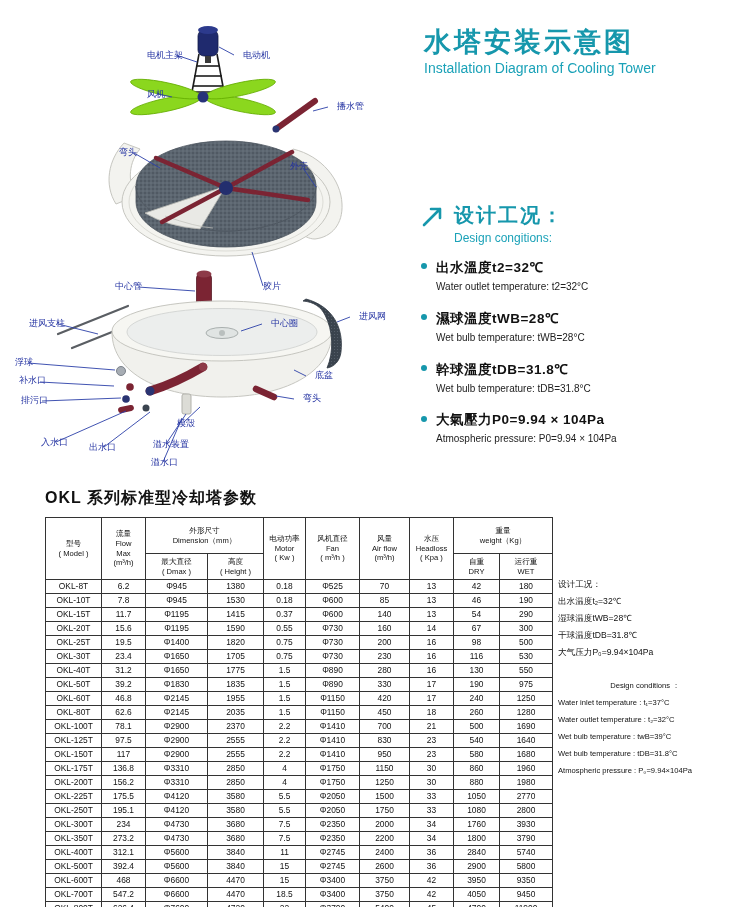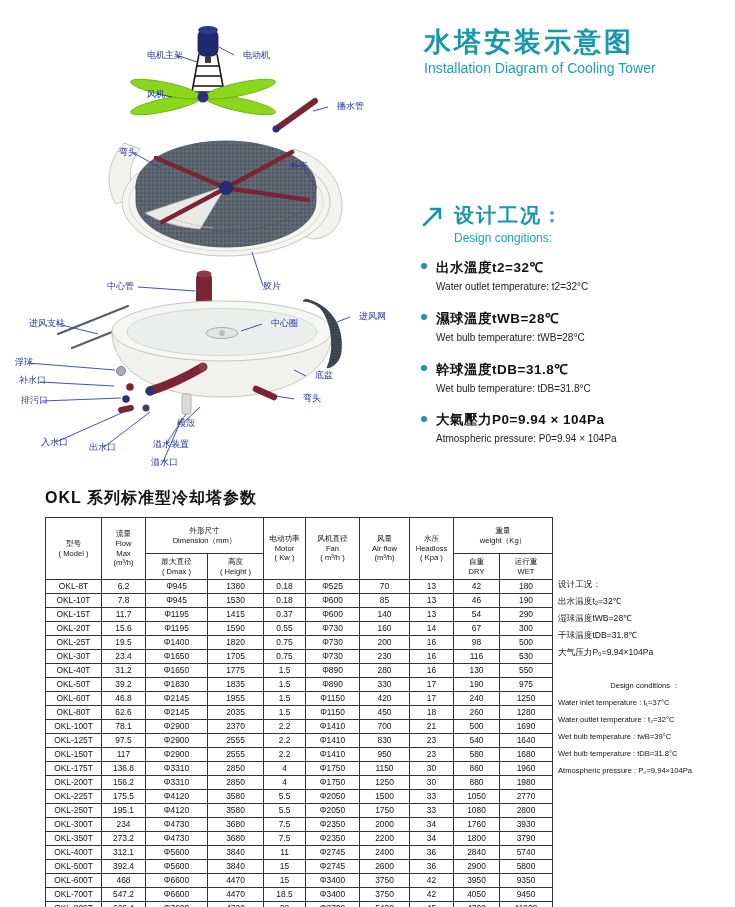--- a/index.html
+++ b/index.html
@@ -156,21 +156,21 @@
 
       <path fill="none" stroke="#2b3fa8" stroke-width="0.9" d="M176,55 L197,62 M234,55 L219,47 M158,94 L172,97 M328,107 L313,111 M134,153 L160,168 M303,168 L316,187 M138,287 L195,291 M263,286 L252,252 M58,324 L98,334 M262,324 L241,331 M350,317 L337,322 M28,363 L115,370 M40,382 L114,386 M306,376 L294,370 M42,401 L121,398 M294,399 L276,396 M184,422 L200,407 M56,442 L126,411 M104,447 L150,412 M166,444 L186,414 M163,462 L182,418"></path>
     </svg>
 
     <span class="lbl" style="left:140px;top:50px">电机主架</span>
     <span class="lbl" style="left:236px;top:50px">电动机</span>
     <span class="lbl" style="left:140px;top:89px">风机</span>
     <span class="lbl" style="left:330px;top:101px">播水管</span>
     <span class="lbl" style="left:112px;top:147px">弯头</span>
     <span class="lbl" style="left:283px;top:161px">外壳</span>
-    <span class="lbl" style="left:100px;top:281px">中心管</span>
+    <span class="lbl" style="left:108px;top:281px">中心管</span>
     <span class="lbl" style="left:256px;top:281px">胶片</span>
     <span class="lbl" style="left:22px;top:318px">进风支柱</span>
     <span class="lbl" style="left:264px;top:318px">中心圈</span>
     <span class="lbl" style="left:352px;top:311px">进风网</span>
     <span class="lbl" style="left:8px;top:357px">浮球</span>
     <span class="lbl" style="left:12px;top:375px">补水口</span>
     <span class="lbl" style="left:308px;top:370px">底盆</span>
     <span class="lbl" style="left:14px;top:395px">排污口</span>
     <span class="lbl" style="left:296px;top:393px">弯头</span>
     <span class="lbl" style="left:170px;top:418px">模殼</span>

